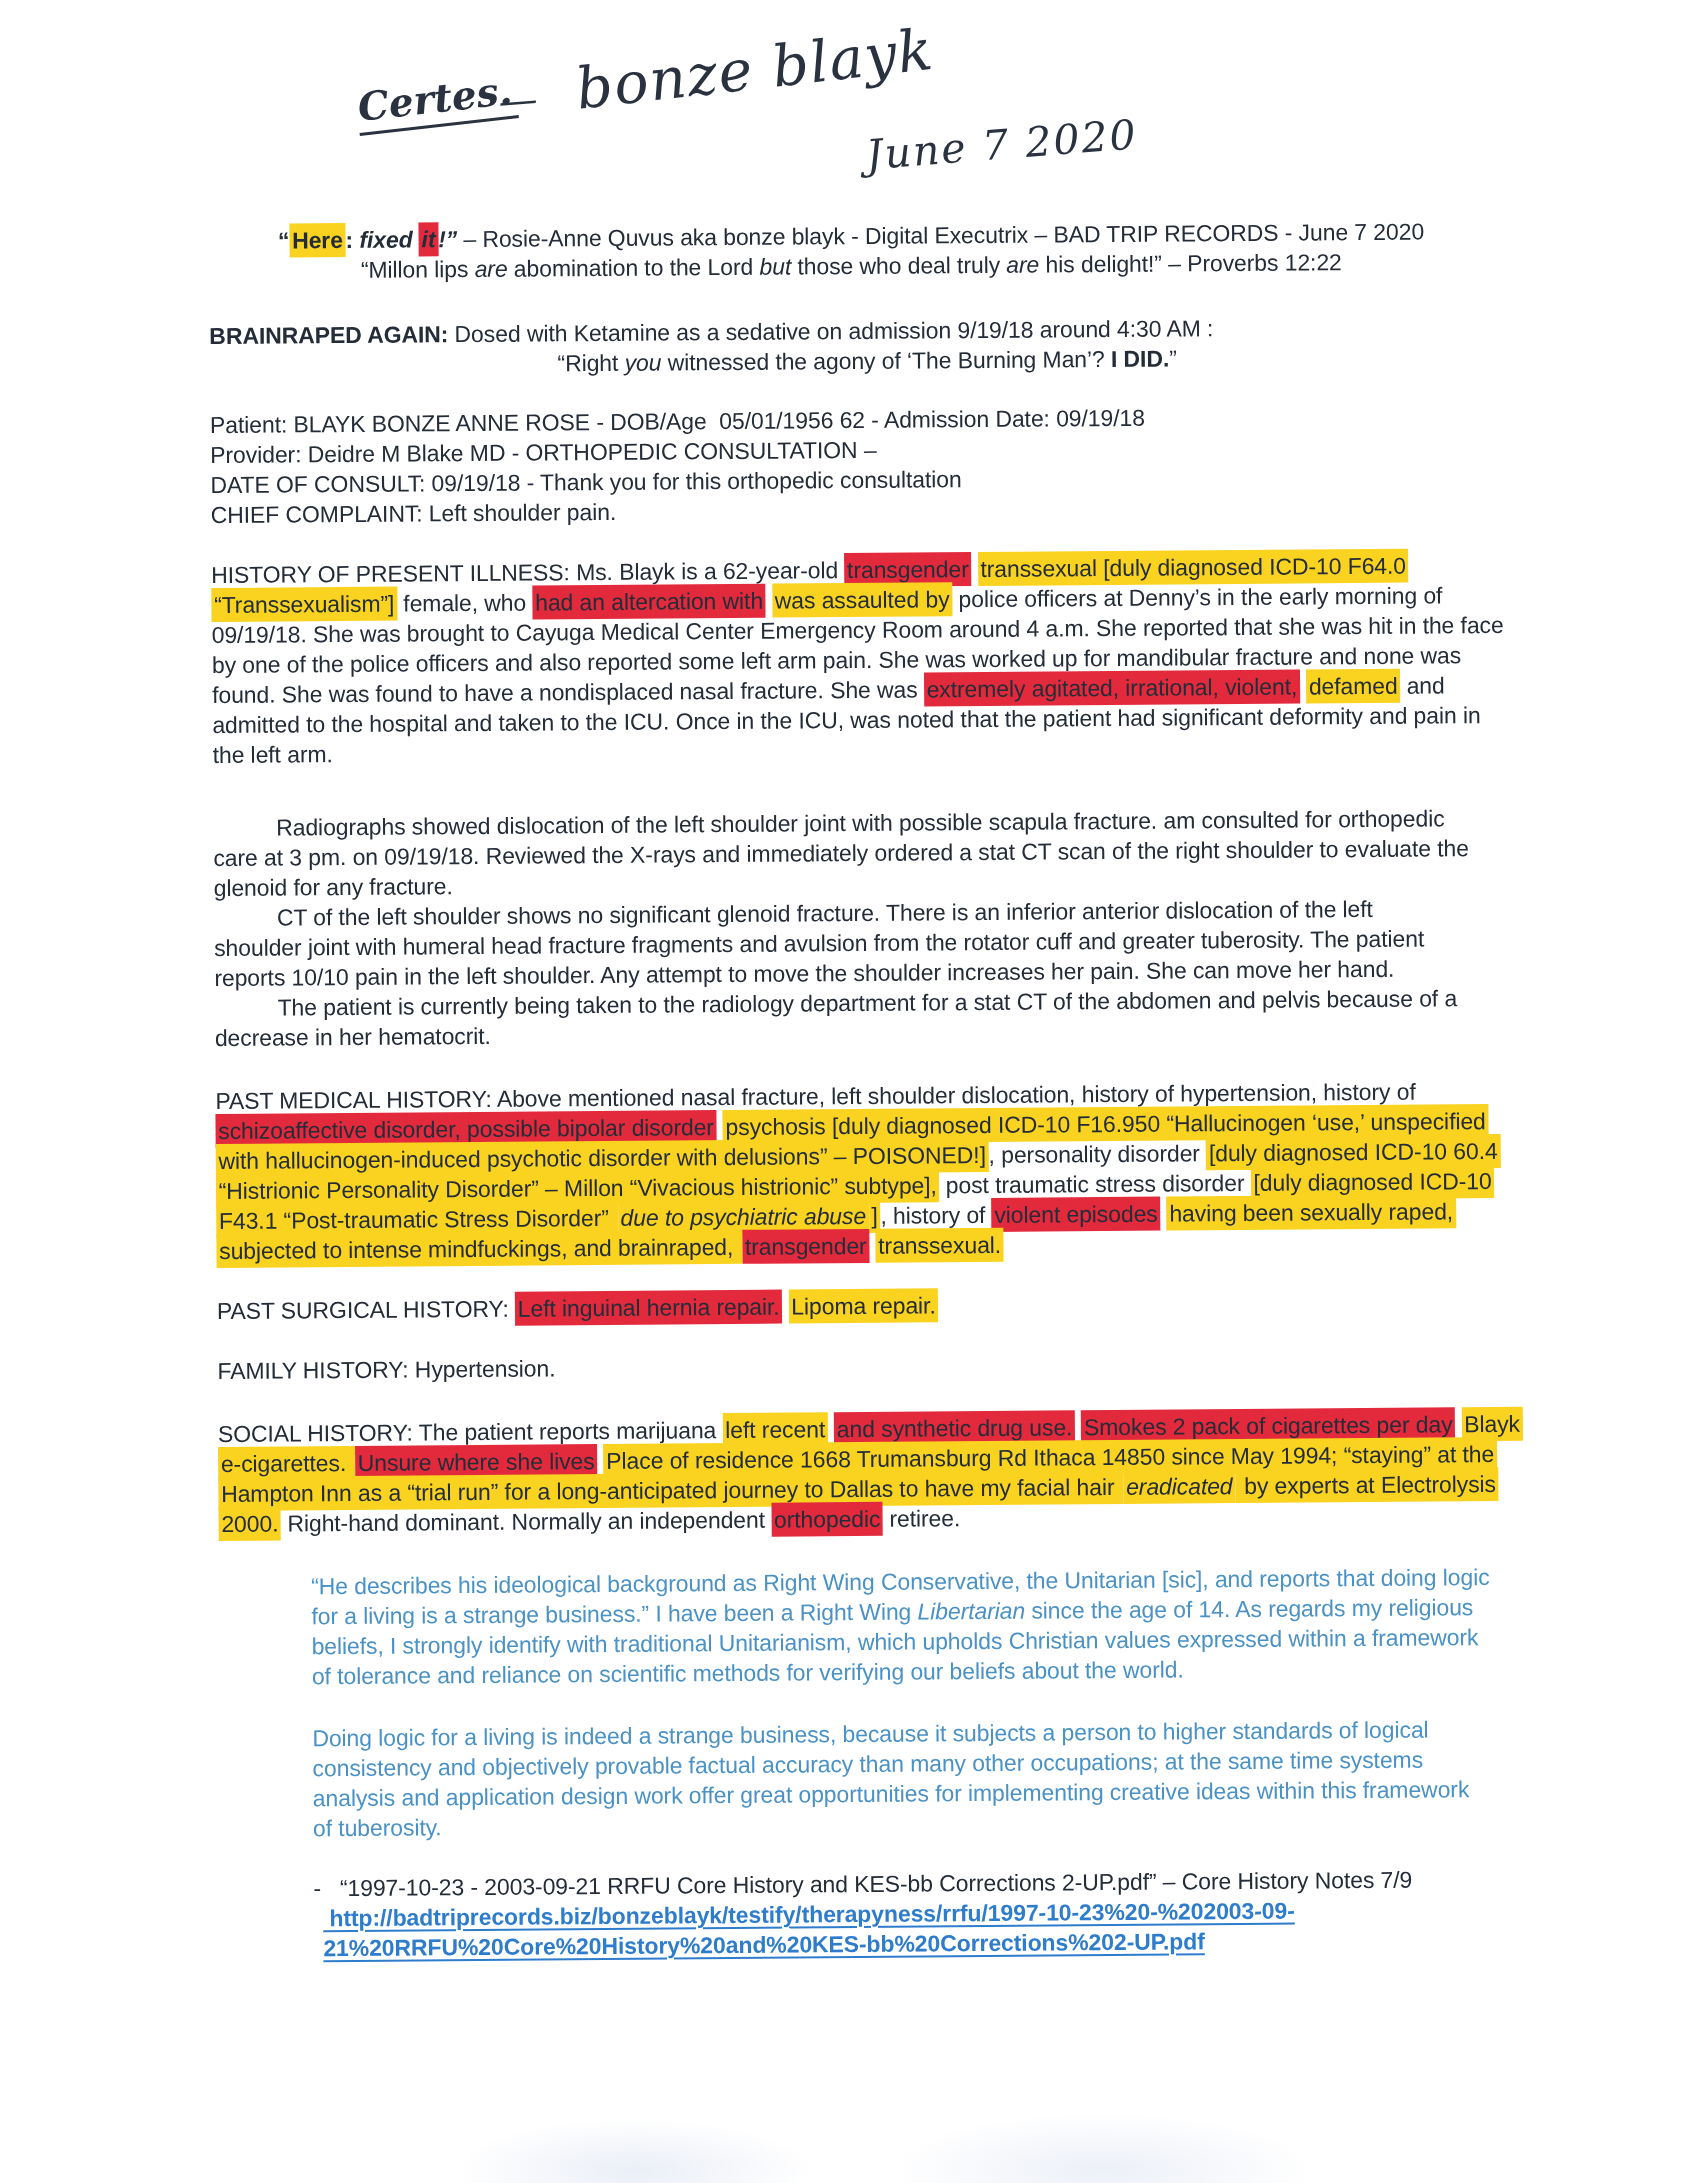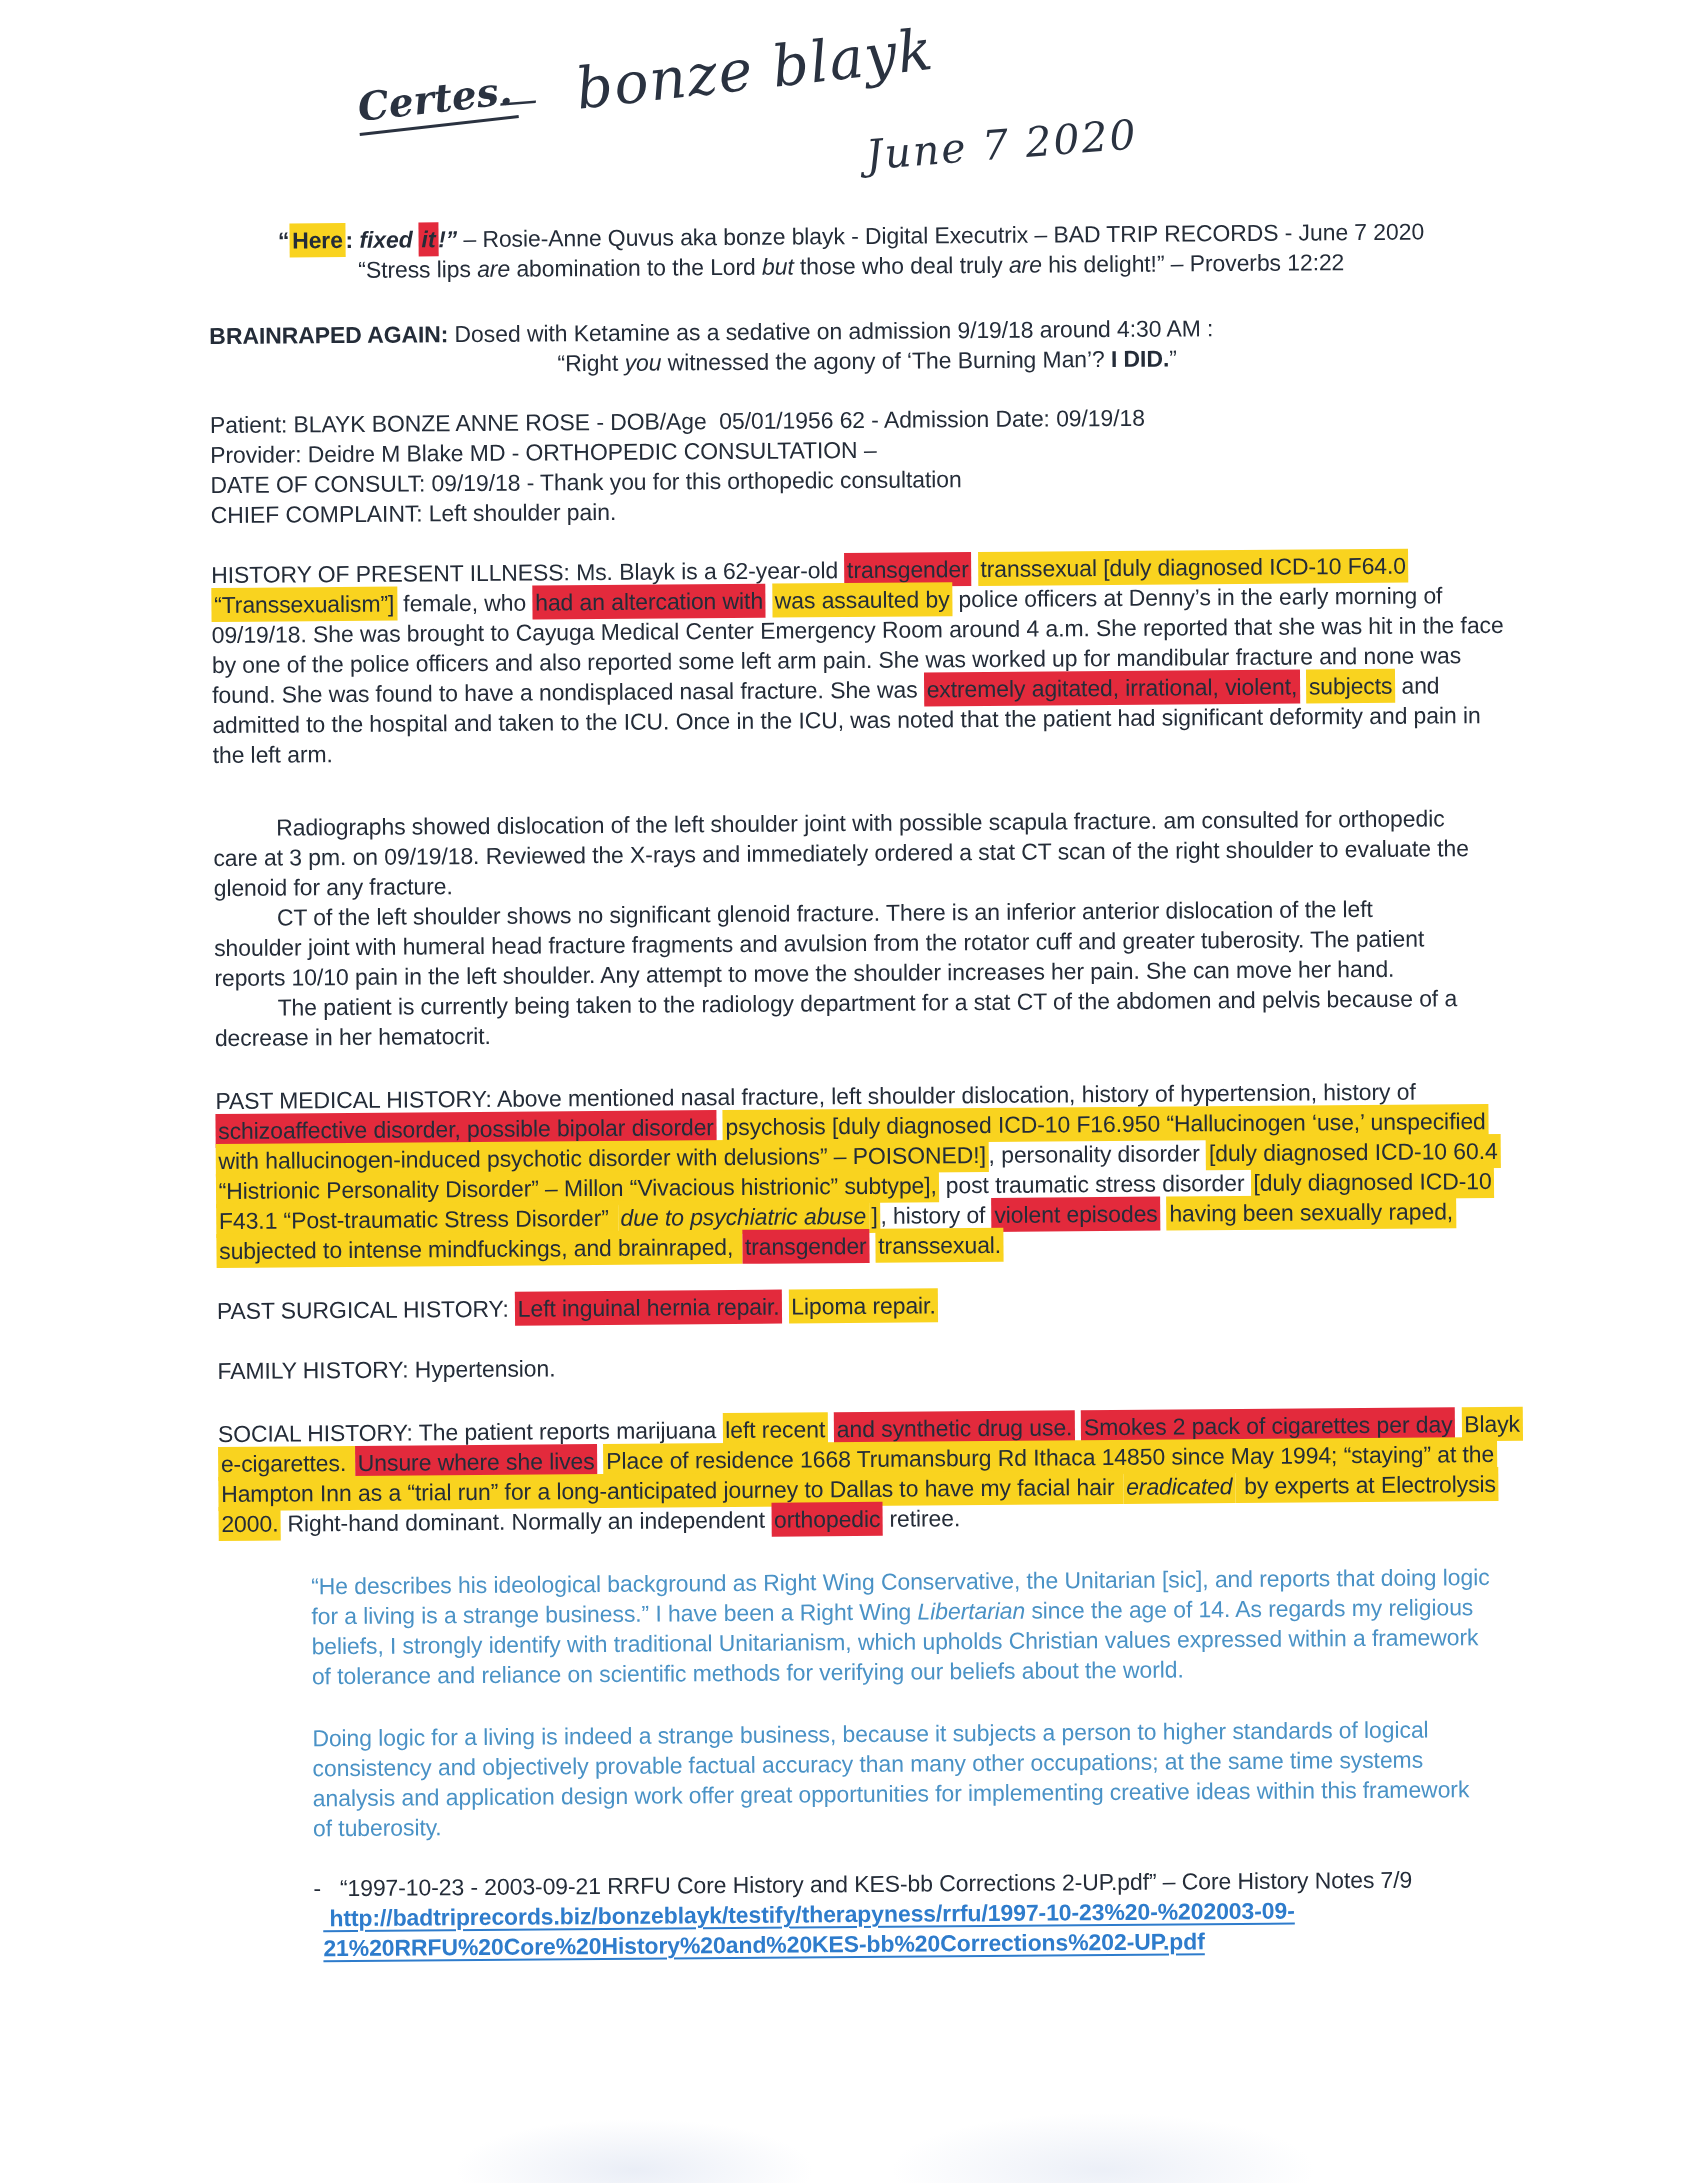--- a/index.html
+++ b/index.html
@@ -45,38 +45,38 @@
       <span class="hw-dash">—</span>
       <span class="hw-sig">bonze blayk</span>
       <span class="hw-date">June 7 2020</span>
     </div>
 
     <div id="doc">
         <div class="blk" style="margin-top: 221px; text-align: center;">
           <div class="ln"><span class="b">“</span><span class="h-y b">Here</span><span class="b">: </span><span class="b i">fixed </span><span class="h-r b i">it</span><span class="b i">!”</span><span class=""> – Rosie-Anne Quvus aka bonze blayk - Digital Executrix – BAD TRIP RECORDS - June 7 2020</span></div>
         </div>
         <div class="blk" style="text-align: center;">
-          <div class="ln"><span class="">“Stress lips </span><span class="i">are</span><span class=""> abomination to the Lord </span><span class="i">but</span><span class=""> those who deal truly </span><span class="i">are</span><span class=""> his delight!” – Proverbs 12:22</span></div>
+          <div class="ln"><span class="">“Millon lips </span><span class="i">are</span><span class=""> abomination to the Lord </span><span class="i">but</span><span class=""> those who deal truly </span><span class="i">are</span><span class=""> his delight!” – Proverbs 12:22</span></div>
         </div>
         <div class="blk" style="margin-top: 35px; padding-left: 207px;">
           <div class="ln"><span class="b">BRAINRAPED AGAIN: </span><span class="">Dosed with Ketamine as a sedative on admission 9/19/18 around 4:30 AM :</span></div>
           <div class="ln" style="margin-left: 348px;"><span class="">“Right </span><span class="i">you</span><span class=""> witnessed the agony of ‘The Burning Man’? </span><span class="b">I DID.</span><span class="">”</span></div>
         </div>
         <div class="blk" style="margin-top: 29px; padding-left: 207px;">
           <div class="ln"><span class="">Patient: BLAYK BONZE ANNE ROSE - DOB/Age  05/01/1956 62 - Admission Date: 09/19/18</span></div>
           <div class="ln"><span class="">Provider: Deidre M Blake MD - ORTHOPEDIC CONSULTATION –</span></div>
           <div class="ln"><span class="">DATE OF CONSULT: 09/19/18 - Thank you for this orthopedic consultation</span></div>
           <div class="ln"><span class="">CHIEF COMPLAINT: Left shoulder pain.</span></div>
         </div>
         <div class="blk" style="margin-top: 30px; padding-left: 207px;">
           <div class="ln"><span class="">HISTORY OF PRESENT ILLNESS: Ms. Blayk is a 62-year-old </span><span class="h-r">transgender</span><span class=""> </span><span class="h-y">transsexual [duly diagnosed ICD-10 F64.0</span></div>
           <div class="ln"><span class="h-y">“Transsexualism”]</span><span class=""> female, who </span><span class="h-r">had an altercation with</span><span class=""> </span><span class="h-y">was assaulted by</span><span class=""> police officers at Denny’s in the early morning of</span></div>
           <div class="ln"><span class="">09/19/18. She was brought to Cayuga Medical Center Emergency Room around 4 a.m. She reported that she was hit in the face</span></div>
           <div class="ln"><span class="">by one of the police officers and also reported some left arm pain. She was worked up for mandibular fracture and none was</span></div>
-          <div class="ln"><span class="">found. She was found to have a nondisplaced nasal fracture. She was </span><span class="h-r">extremely agitated, irrational, violent,</span><span class=""> </span><span class="h-y">subjects</span><span class=""> and</span></div>
+          <div class="ln"><span class="">found. She was found to have a nondisplaced nasal fracture. She was </span><span class="h-r">extremely agitated, irrational, violent,</span><span class=""> </span><span class="h-y">defamed</span><span class=""> and</span></div>
           <div class="ln"><span class="">admitted to the hospital and taken to the ICU. Once in the ICU, was noted that the patient had significant deformity and pain in</span></div>
           <div class="ln"><span class="">the left arm.</span></div>
         </div>
         <div class="blk" style="margin-top: 43px; padding-left: 207px;">
           <div class="ln" style="padding-left: 63px;"><span class="">Radiographs showed dislocation of the left shoulder joint with possible scapula fracture. am consulted for orthopedic</span></div>
           <div class="ln"><span class="">care at 3 pm. on 09/19/18. Reviewed the X-rays and immediately ordered a stat CT scan of the right shoulder to evaluate the</span></div>
           <div class="ln"><span class="">glenoid for any fracture.</span></div>
           <div class="ln" style="padding-left: 63px;"><span class="">CT of the left shoulder shows no significant glenoid fracture. There is an inferior anterior dislocation of the left</span></div>
           <div class="ln"><span class="">shoulder joint with humeral head fracture fragments and avulsion from the rotator cuff and greater tuberosity. The patient</span></div>
           <div class="ln"><span class="">reports 10/10 pain in the left shoulder. Any attempt to move the shoulder increases her pain. She can move her hand.</span></div>

